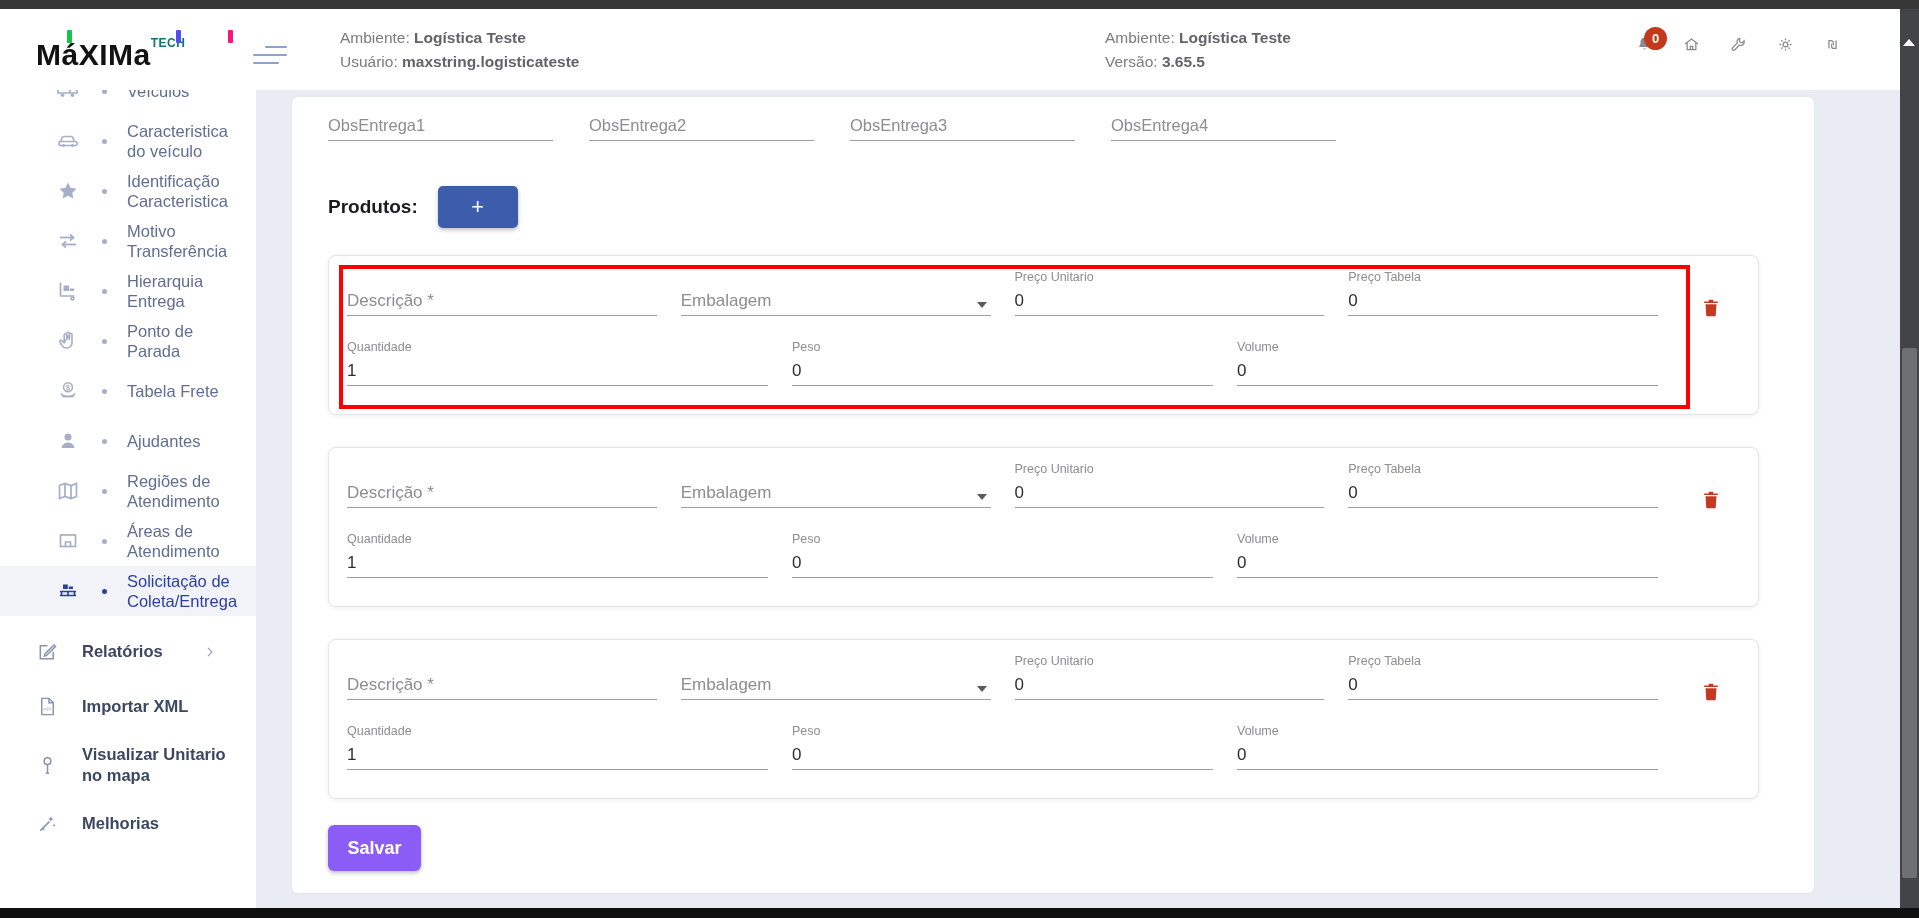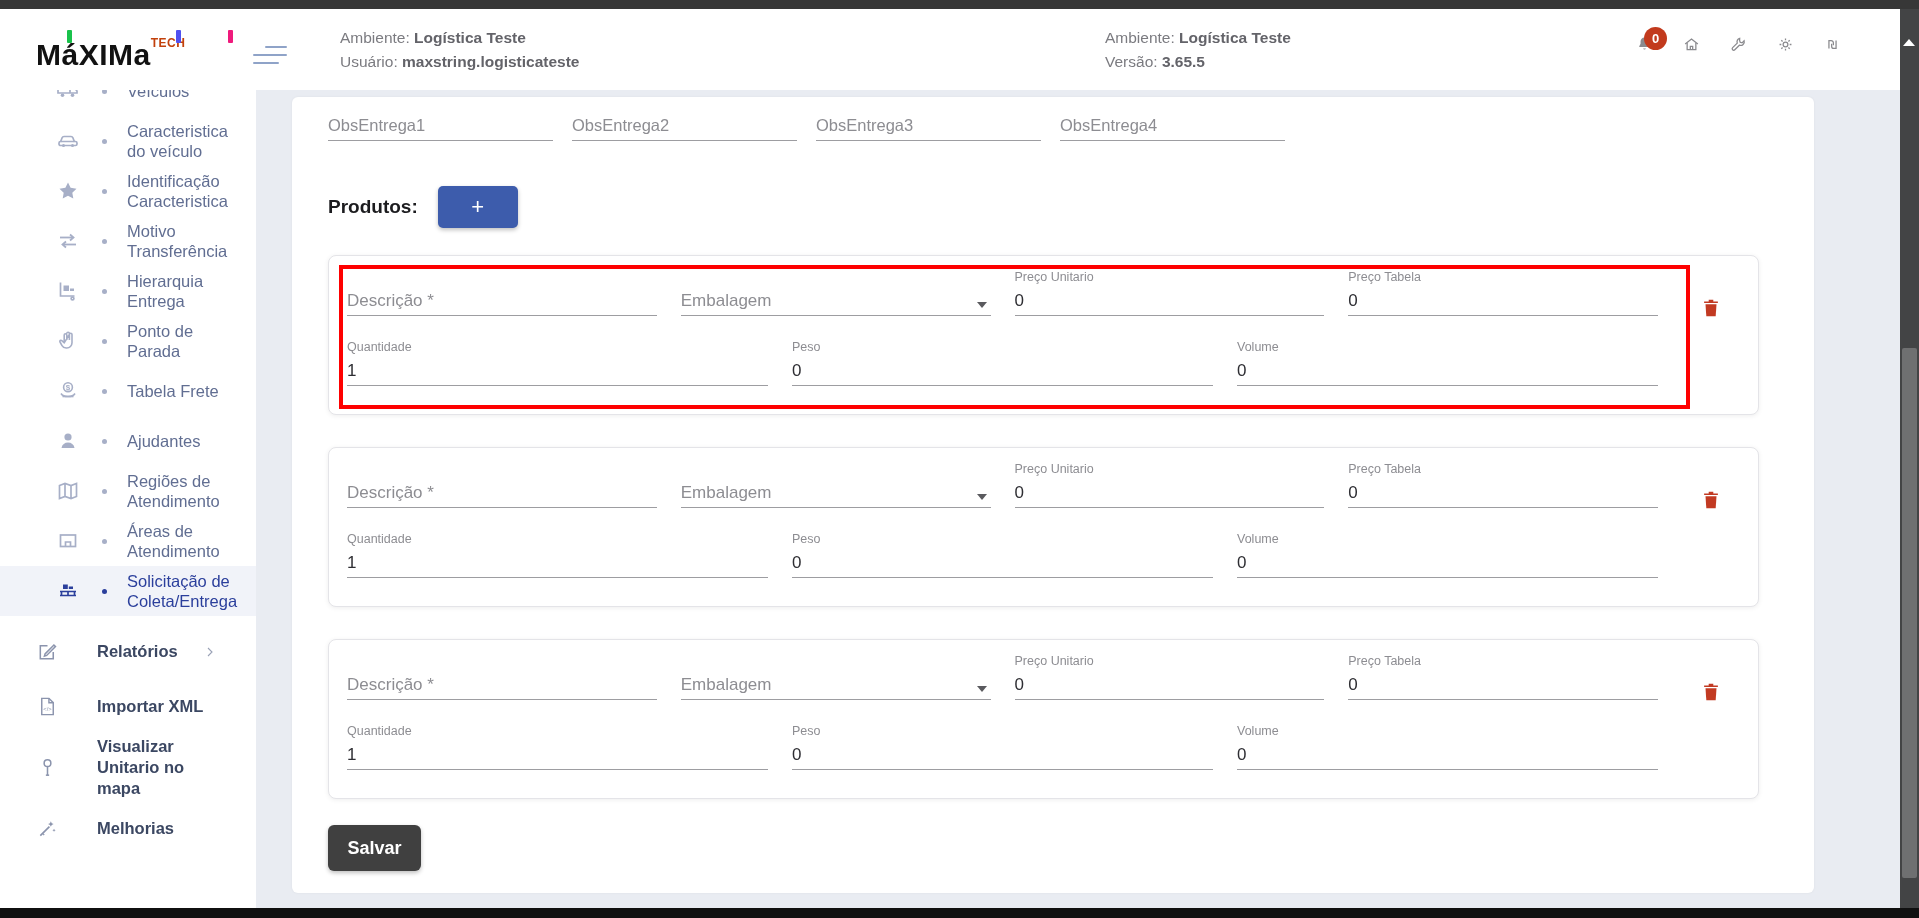--- a/index.html
+++ b/index.html
@@ -11,21 +11,21 @@
   .bottom-bar{ position:absolute; left:0; top:908px; width:1919px; height:10px; background:#101010; z-index:30; }
   .vscroll   { position:absolute; right:0; top:9px; width:19px; height:899px; background:#434445; z-index:25; }
   .vscroll .up-arrow { position:absolute; top:30px; left:3px; width:0; height:0;
       border-left:6px solid transparent; border-right:6px solid transparent; border-bottom:7px solid #fff; }
   .vscroll .thumb { position:absolute; left:2px; top:339px; width:15px; height:530px; background:#6f7071; border-radius:2px; }
 
   
   header { position:absolute; left:0; top:9px; width:1900px; height:81px; background:#fff; z-index:20; }
   .logo { position:absolute; left:36px; top:24px; width:210px; height:44px; }
   .logo .word { font-size:30px; font-weight:700; color:#121212; letter-spacing:.5px; line-height:44px; }
-  .logo .sub  { font-size:12px; font-weight:700; color:#c2410c; vertical-align:18px; letter-spacing:.5px; }
+  .logo .sub  { font-size:12px; font-weight:700; color:#0f766e; vertical-align:18px; letter-spacing:.5px; }
   .logo i { position:absolute; width:5px; height:13px; border-radius:1px; }
   .logo .bar-green{ left:31px;  top:-3px; background:#19c24b; }
   .logo .bar-blue { left:140px; top:-3px; background:#5050f0; }
   .logo .bar-pink { left:192px; top:-3px; background:#ef1a7c; }
   .burger { position:absolute; left:253px; top:37px; width:34px; height:22px; cursor:pointer; }
   .burger span { display:block; height:2px; background:#8fa3c8; margin:0 0 6px 0; border-radius:2px; }
   .burger span:nth-child(1){ width:22px; margin-left:12px; }
   .burger span:nth-child(2){ width:34px; }
   .burger span:nth-child(3){ width:26px; }
   .env { position:absolute; top:17px; font-size:15.5px; color:#7b7b80; line-height:24px; }
@@ -50,30 +50,30 @@
   .nav-item .icn svg { width:24px; height:24px; display:block; }
   .nav-item .dot { width:5px; height:5px; border-radius:50%; background:#a7afc7; margin:0 0 0 22px; flex:none; }
   .nav-item .lbl { margin-left:20px; font-size:16.5px; line-height:20px; color:#616e92; }
   .nav-item.active { background:#f1f3f9; }
   .nav-item.active .icn, .nav-item.active .lbl { color:#2b3f9c; }
   .nav-item.active .dot { background:#2b3f9c; }
   .nav-bottom { margin-top:8px; }
   .nav-bitem { display:flex; align-items:center; min-height:55px; padding:2px 30px 2px 36px; cursor:pointer; position:relative; }
   .nav-bitem .icn { width:23px; height:23px; color:#8b94ad; flex:none; }
   .nav-bitem .icn svg { width:23px; height:23px; display:block; }
-  .nav-bitem .lbl { margin-left:38px; font-size:16.5px; line-height:21px; font-weight:700; color:#3b4762; }
+  .nav-bitem .lbl { margin-left:23px; font-size:16.5px; line-height:21px; font-weight:700; color:#3b4762; }
   .nav-bitem .chev { position:absolute; right:40px; width:12px; height:12px; color:#9aa2b6; }
   .nav-bitem .chev svg { width:12px; height:12px; display:block; }
 
   
   .main { flex:1; background:#e9ecf2; padding:7px 22px 15px 36px; }
   .panel { background:#fff; border-radius:6px; width:1522px; min-height:796px;
            padding:14px 55px 20px 36px; box-shadow:0 0 3px rgba(0,0,0,.05); }
 
-  .obs-row { display:flex; gap:19px; }
+  .obs-row { display:flex; gap:36px; }
   .obs-field { width:225px; }
   .obs-field input { width:100%; height:30px; border:0; border-bottom:1px solid #9d9da1; font-size:16.5px;
                      color:#2e2e33; background:transparent; outline:none; font-family:inherit; }
   .obs-field input::placeholder { color:#8d8d92; opacity:1; }
 
   .produtos-row { margin-top:44px; height:44px; display:flex; align-items:center; gap:20px; }
   .produtos-label { font-size:19px; font-weight:700; color:#1c1c1f; }
   .add-btn { width:80px; height:42px; background:#3d5cac; color:#fff; border:0; border-radius:5px;
              font-size:22px; line-height:40px; text-align:center; cursor:pointer; box-shadow:0 2px 4px rgba(0,0,0,.25); }
 
@@ -90,21 +90,21 @@
   .select-field .sel-box { height:30px; border-bottom:1px solid #9d9da1; font-size:17px; color:#8d8d92;
                            display:flex; align-items:center; cursor:pointer; }
   .select-field .arrow { position:absolute; right:4px; bottom:12px; width:0; height:0;
                          border-left:5.5px solid transparent; border-right:5.5px solid transparent; border-top:6.5px solid #5a5a5e; }
   .trash-cell { display:flex; justify-content:center; }
   .trash-btn { margin-top:26px; width:22px; height:24px; color:#c23a22; background:none; border:0; cursor:pointer; }
   .trash-btn svg { width:22px; height:24px; display:block; }
   .annotation { position:absolute; left:10px; top:9px; right:68px; bottom:5px;
                 border:4px solid #fe0000; pointer-events:none; z-index:5; }
 
-  .save-btn { margin-top:26px; width:93px; height:46px; background:#404040; color:#fff; border:0; border-radius:6px;
+  .save-btn { margin-top:26px; width:93px; height:46px; background:#8b5cf6; color:#fff; border:0; border-radius:6px;
               font-size:18px; font-weight:700; cursor:pointer; box-shadow:0 2px 4px rgba(0,0,0,.25); }
 </style>
 </head>
 <body>
 
 <div class="top-bar"></div>
 
 <header>
   <div class="logo">
     <i class="bar-green"></i>

